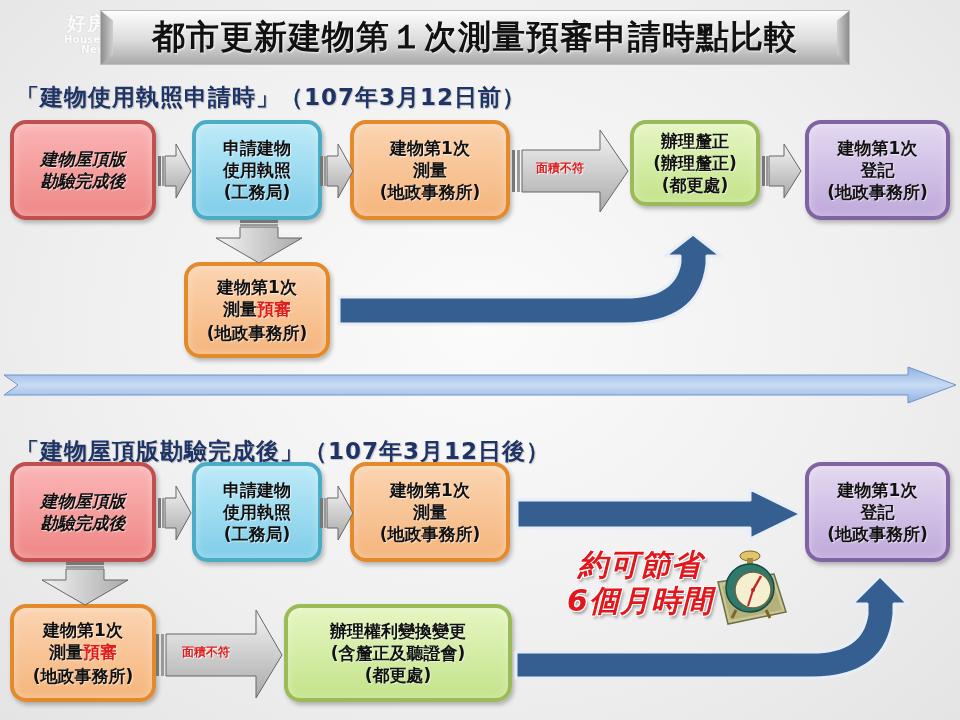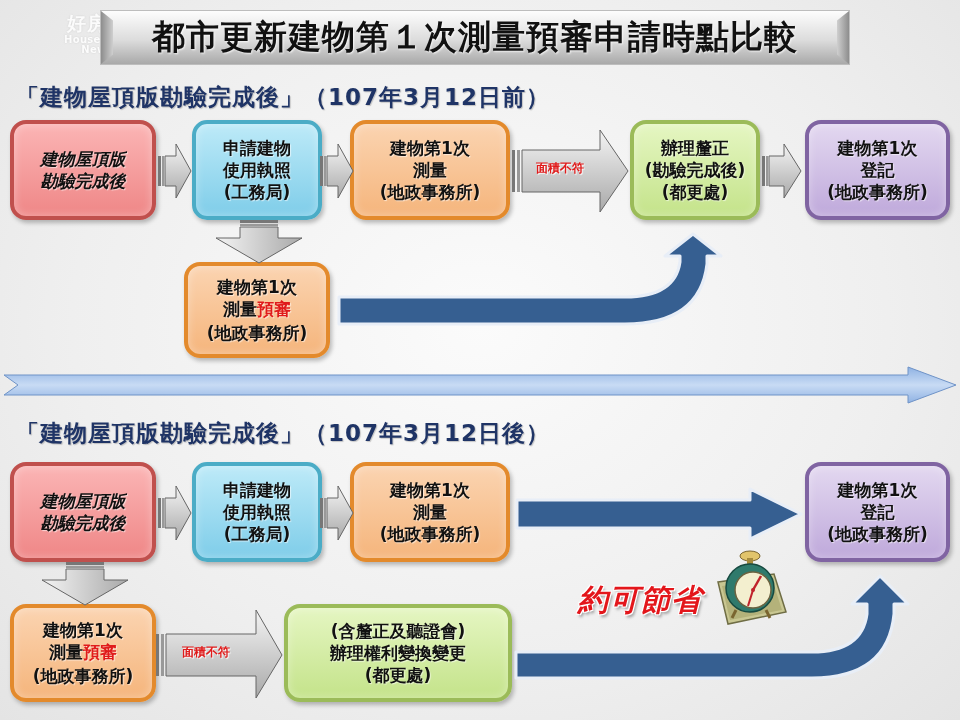--- a/index.html
+++ b/index.html
@@ -65,21 +65,21 @@
 
 <div class="abs wm">
   <div class="cn">好房網</div>
   <div class="en">HouseFun | News</div>
 </div>
 
 <div class="abs title-bar">
   <div class="title-text">都市更新建物第１次測量預審申請時點比較</div>
 </div>
 
-<div class="abs section-title" style="left:16px; top:82px;">「建物屋頂版勘驗完成後」（107年3月12日前）</div>
+<div class="abs section-title" style="left:16px; top:82px;">「建物使用執照申請時」（107年3月12日前）</div>
 
 <div class="abs box red" style="left:10px; top:120px; width:146px; height:100px;">
   <div class="inner">
     <span>建物屋頂版</span>
     <span>勘驗完成後</span>
   </div>
 </div>
 
 <div class="abs box blue" style="left:192px; top:120px; width:130px; height:100px;">
   <div class="inner">
@@ -90,24 +90,24 @@
 </div>
 
 <div class="abs box orange" style="left:350px; top:120px; width:160px; height:100px;">
   <div class="inner">
     <span>建物第1次</span>
     <span>測量</span>
     <span>(地政事務所)</span>
   </div>
 </div>
 
-<div class="abs box green" style="left:630px; top:120px; width:130px; height:100px;">
+<div class="abs box green" style="left:630px; top:120px; width:130px; height:86px;">
   <div class="inner">
     <span>辦理釐正</span>
-    <span>(勘驗完成後)</span>
+    <span>(辦理釐正)</span>
     <span>(都更處)</span>
   </div>
 </div>
 
 <div class="abs box purple" style="left:805px; top:120px; width:145px; height:100px;">
   <div class="inner">
     <span>建物第1次</span>
     <span>登記</span>
     <span>(地政事務所)</span>
   </div>
@@ -200,21 +200,21 @@
         <linearGradient id="tl" x1="0" y1="0" x2="0" y2="1">
           <stop offset="0" stop-color="#8fb2e3"></stop>
           <stop offset=".5" stop-color="#c8dbf4"></stop>
           <stop offset="1" stop-color="#8fb2e3"></stop>
         </linearGradient>
       </defs>
   <polygon points="0,9 904,9 904,1 952,19 904,37 904,29 0,29 14,19" fill="url(#tl)" stroke="#6f93c7" stroke-width="1"></polygon>
     </svg>
 </div>
 
-<div class="abs section-title" style="left:16px; top:418px;">「建物屋頂版勘驗完成後」（107年3月12日後）</div>
+<div class="abs section-title" style="left:16px; top:436px;">「建物屋頂版勘驗完成後」（107年3月12日後）</div>
 
 <div class="abs box red" style="left:10px; top:462px; width:146px; height:100px;">
   <div class="inner">
     <span>建物屋頂版</span>
     <span>勘驗完成後</span>
   </div>
 </div>
 
 <div class="abs box blue" style="left:192px; top:462px; width:130px; height:100px;">
   <div class="inner">
@@ -243,22 +243,22 @@
 <div class="abs box orange" style="left:10px; top:604px; width:146px; height:98px;">
   <div class="inner">
     <span>建物第1次</span>
     <span><span>測量</span><span class="hl">預審</span></span>
     <span>(地政事務所)</span>
   </div>
 </div>
 
 <div class="abs box green" style="left:284px; top:604px; width:228px; height:98px;">
   <div class="inner">
+    <span>辦理權利變換變更</span>
     <span>(含釐正及聽證會)</span>
-    <span>辦理權利變換變更</span>
     <span>(都更處)</span>
   </div>
 </div>
 
 <div class="garrow" style="left:158px; top:482px;">
   <svg width="34" height="62" viewBox="0 0 34 62">
       <defs>
         <linearGradient id="g6" x1="0" y1="0" x2="0" y2="1">
           <stop offset="0" stop-color="#f4f4f4"></stop>
           <stop offset="1" stop-color="#a9a9a9"></stop>
@@ -315,22 +315,23 @@
     <polygon points="3,14 236,14 236,3 287,28 236,53 236,42 3,42" fill="#365f91" stroke="#e8eef7" stroke-width="3" stroke-linejoin="round"></polygon>
   </svg>
 </div>
 
 <div class="garrow" style="left:512px; top:574px;">
   <svg width="400" height="110" viewBox="0 0 400 110">
     <path d="M4,78 L300,78 Q350,78 355,40 L355,30 L340,30 L368,2 L396,30 L382,30 L382,40 Q376,104 300,104 L4,104 Z" fill="#365f91" stroke="#e8eef7" stroke-width="3" stroke-linejoin="round"></path>
   </svg>
 </div>
 
-<div class="abs saving" style="left:560px; top:582px; width:160px;">
+<div class="abs saving" style="left:560px; top:547px; width:160px;">
   <div>約可節省</div>
+  <div>6個月時間</div>
 </div>
 
 <div class="abs" style="left:712px; top:548px;">
   <svg width="78" height="80" viewBox="0 0 78 80">
     <polygon points="6,34 62,26 74,64 16,76" fill="#c9c792" stroke="#6f6d45" stroke-width="1.5"></polygon>
     <polygon points="10,38 60,31 70,62 18,72" fill="#b4b27a"></polygon>
     <ellipse cx="38" cy="8" rx="10" ry="5" fill="#e1c46b" stroke="#7a6530" stroke-width="1"></ellipse>
     <rect x="35" y="10" width="6" height="6" fill="#a58a3c"></rect>
     <circle cx="38" cy="40" r="24" fill="#2f7a6c" stroke="#174a40" stroke-width="1.5"></circle>
     <circle cx="41" cy="42" r="18" fill="#f3efcf" stroke="#6b6340" stroke-width="1.5"></circle>

